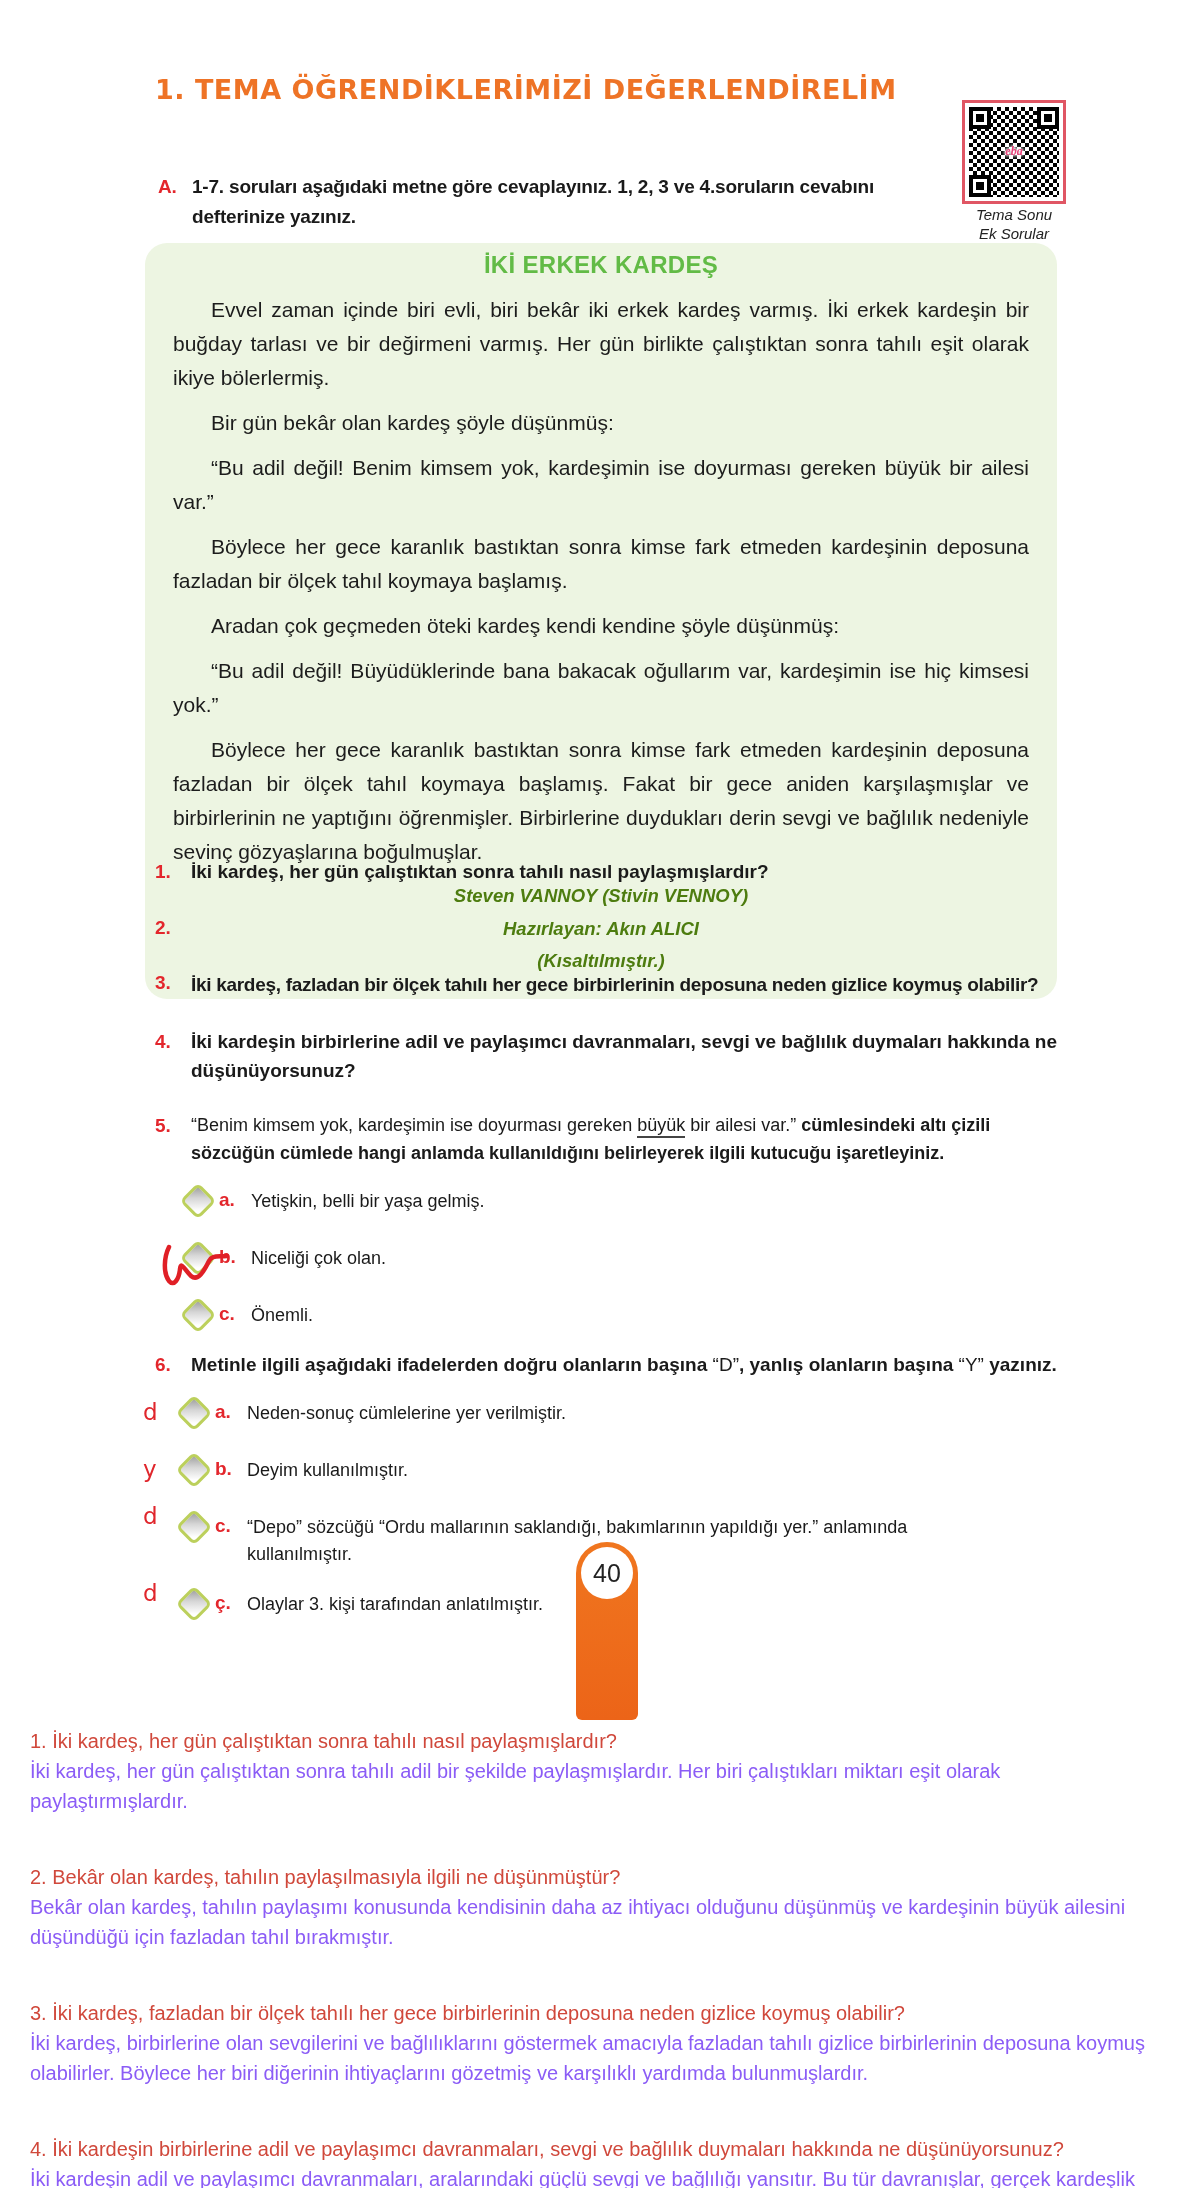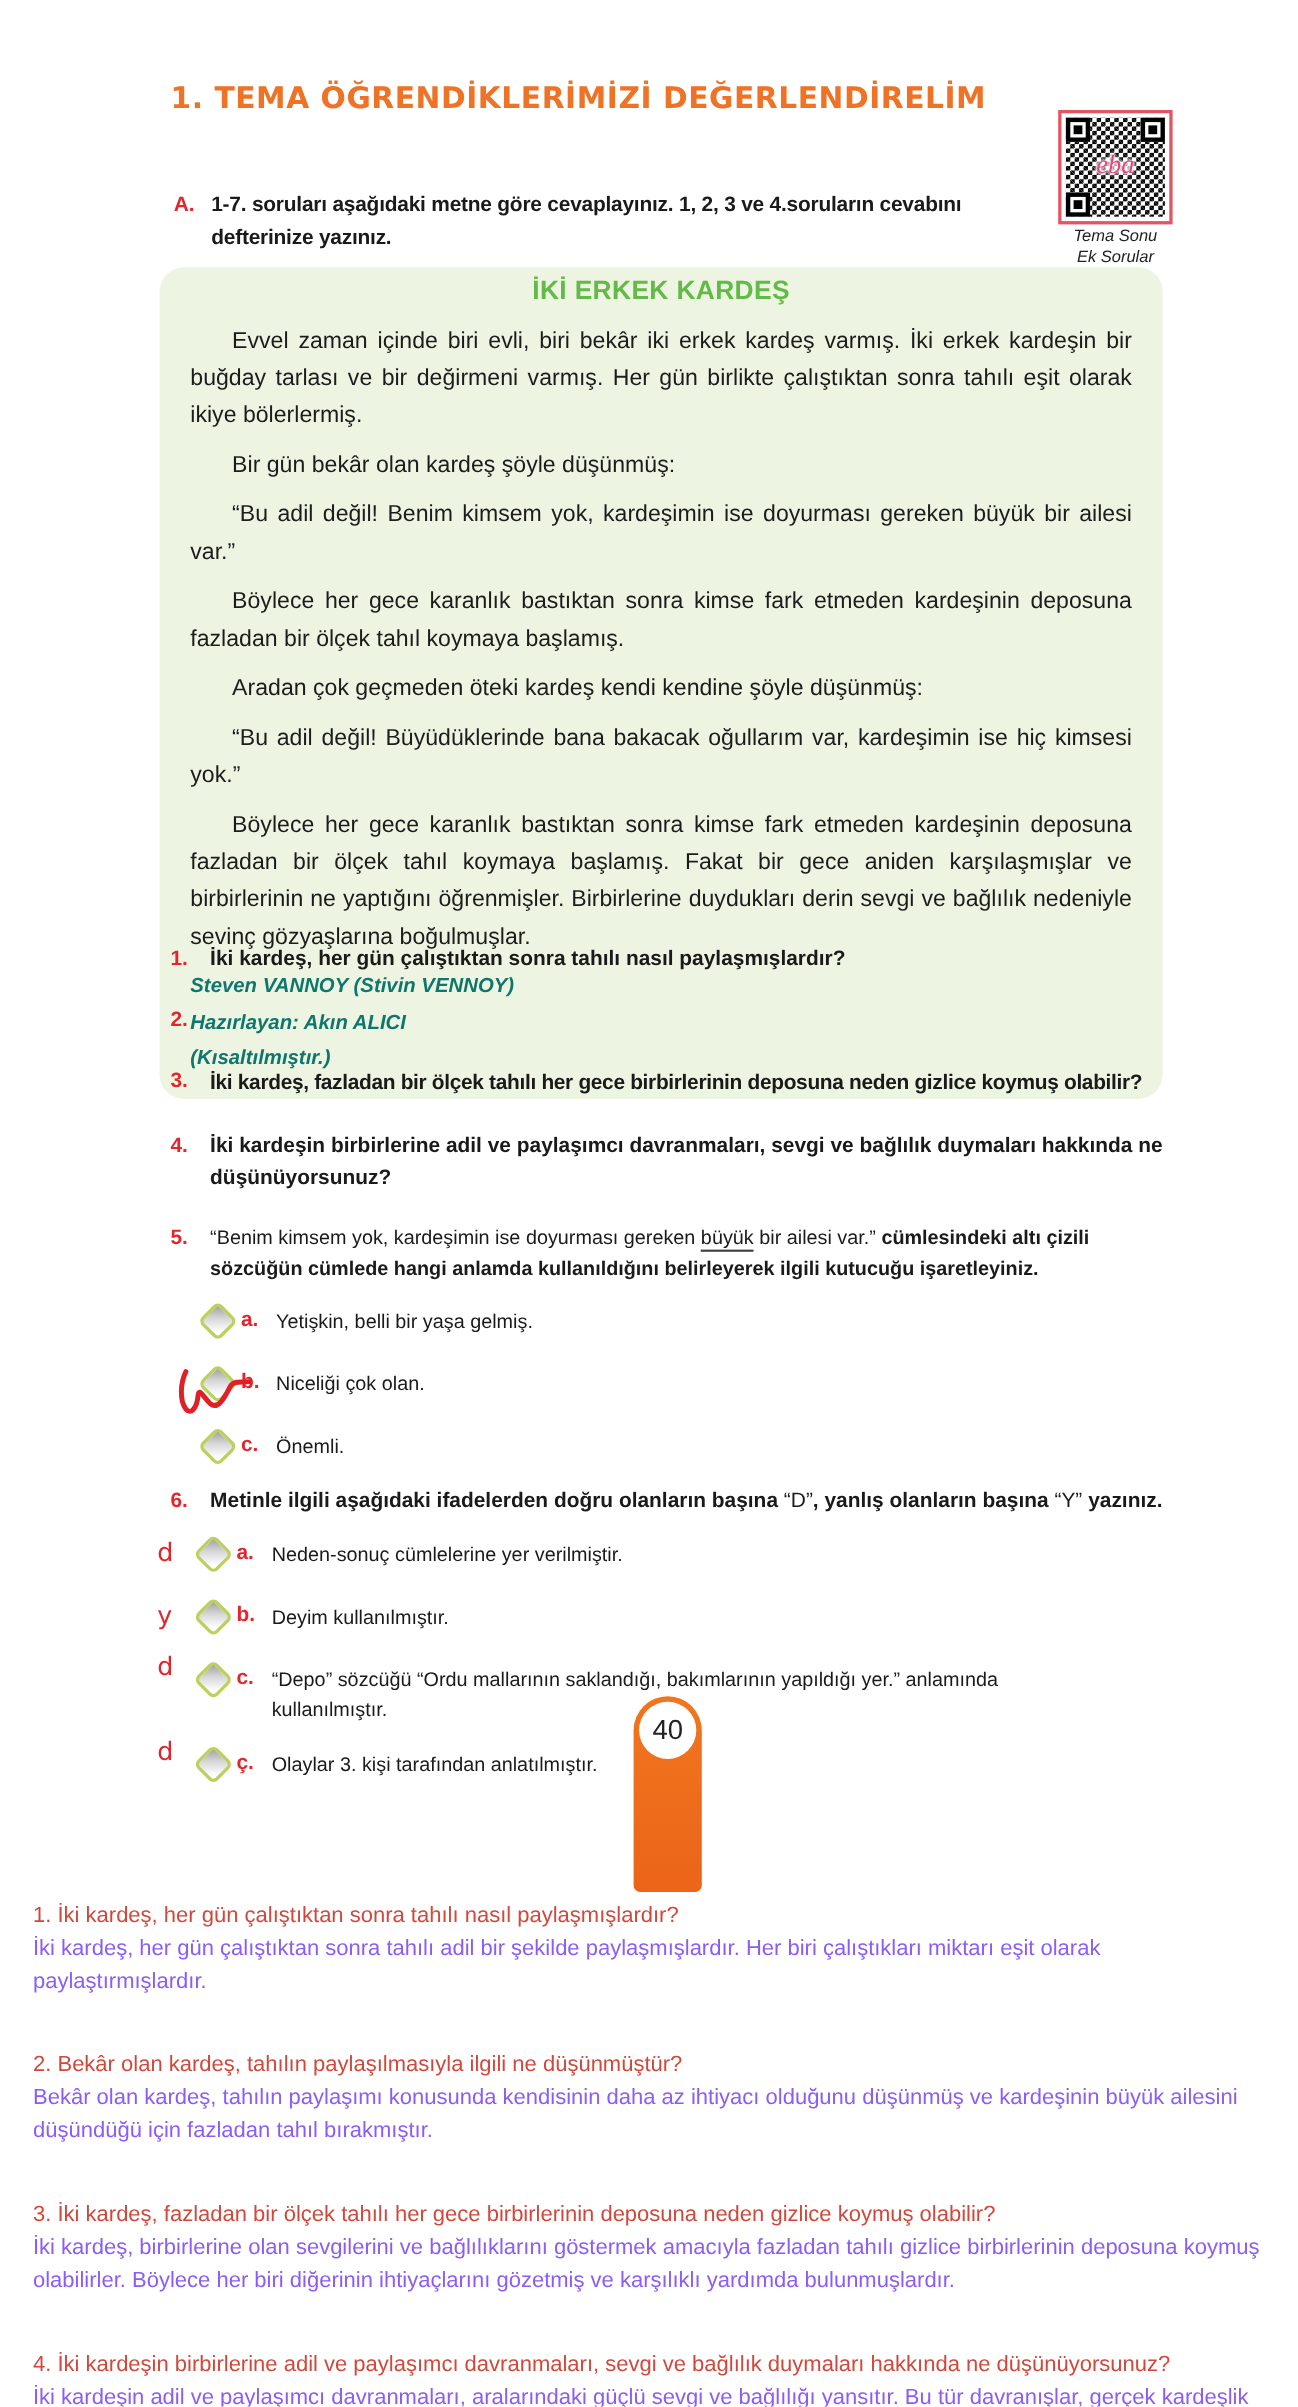--- a/index.html
+++ b/index.html
@@ -33,42 +33,42 @@
     background-image:
       linear-gradient(45deg,#000 25%,transparent 25%,transparent 75%,#000 75%),
       linear-gradient(45deg,#000 25%,transparent 25%,transparent 75%,#000 75%);
     background-size:8px 8px; background-position:0 0,4px 4px;
   }
   .fp { position:absolute; width:22px; height:22px; border:4px solid #000; background:#fff; }
   .fp::after { content:""; position:absolute; left:3px; top:3px; width:8px; height:8px; background:#000; }
   .fp.tl { left:0; top:0; } .fp.tr { right:0; top:0; } .fp.bl { left:0; bottom:0; }
   .qr-logo {
     position:absolute; left:50%; top:50%; transform:translate(-50%,-55%);
-    font-family:"Liberation Serif", serif; font-style:italic; font-weight:normal;
-    font-size:24px; color:#e8457c;
+    font-family:"Liberation Serif", serif; font-style:italic; font-weight:bold;
+    font-size:12px; color:#e8457c;
     text-shadow:0 0 3px #fff,0 0 3px #fff,0 0 4px #fff,0 0 5px #fff;
   }
   .qr-caption { margin-top:2px; font-style:italic; font-size:15px; line-height:1.25; color:#222; }
 
   
   .story-box {
     position:absolute; left:145px; top:243px; width:912px;
     background:#edf5e2; border-radius:22px; padding:8px 28px 22px 28px;
   }
   .story-title {
     text-align:center; color:#62bb46; font-weight:bold; font-size:24px;
     letter-spacing:.3px; margin-bottom:14px;
   }
   .story-p {
     font-size:21px; line-height:1.62; text-align:justify; text-indent:38px;
     margin-bottom:11px; color:#1c1c1c;
   }
   .story-attrib {
-    text-align:left; font-weight:bold; font-style:italic; font-size:18.5px;
-    line-height:1.75; color:#0f766e;
+    text-align:center; font-weight:bold; font-style:italic; font-size:18.5px;
+    line-height:1.75; color:#4d7c0f;
   }
 
   
   .questions { position:absolute; left:155px; top:858px; width:905px; }
   .q-row { display:flex; margin-bottom:27px; }
   .q-no { flex:0 0 36px; color:#e3262c; font-weight:bold; font-size:19px; line-height:1.5; }
   .q-text { font-weight:bold; font-size:19px; line-height:1.5; }
   .q-row.condensed .q-text { font-size:19px; letter-spacing:-.3px; line-height:1.7; }
   .q5-text { font-size:18px; line-height:1.55; }
   .q5-text .normal { font-weight:normal; }

